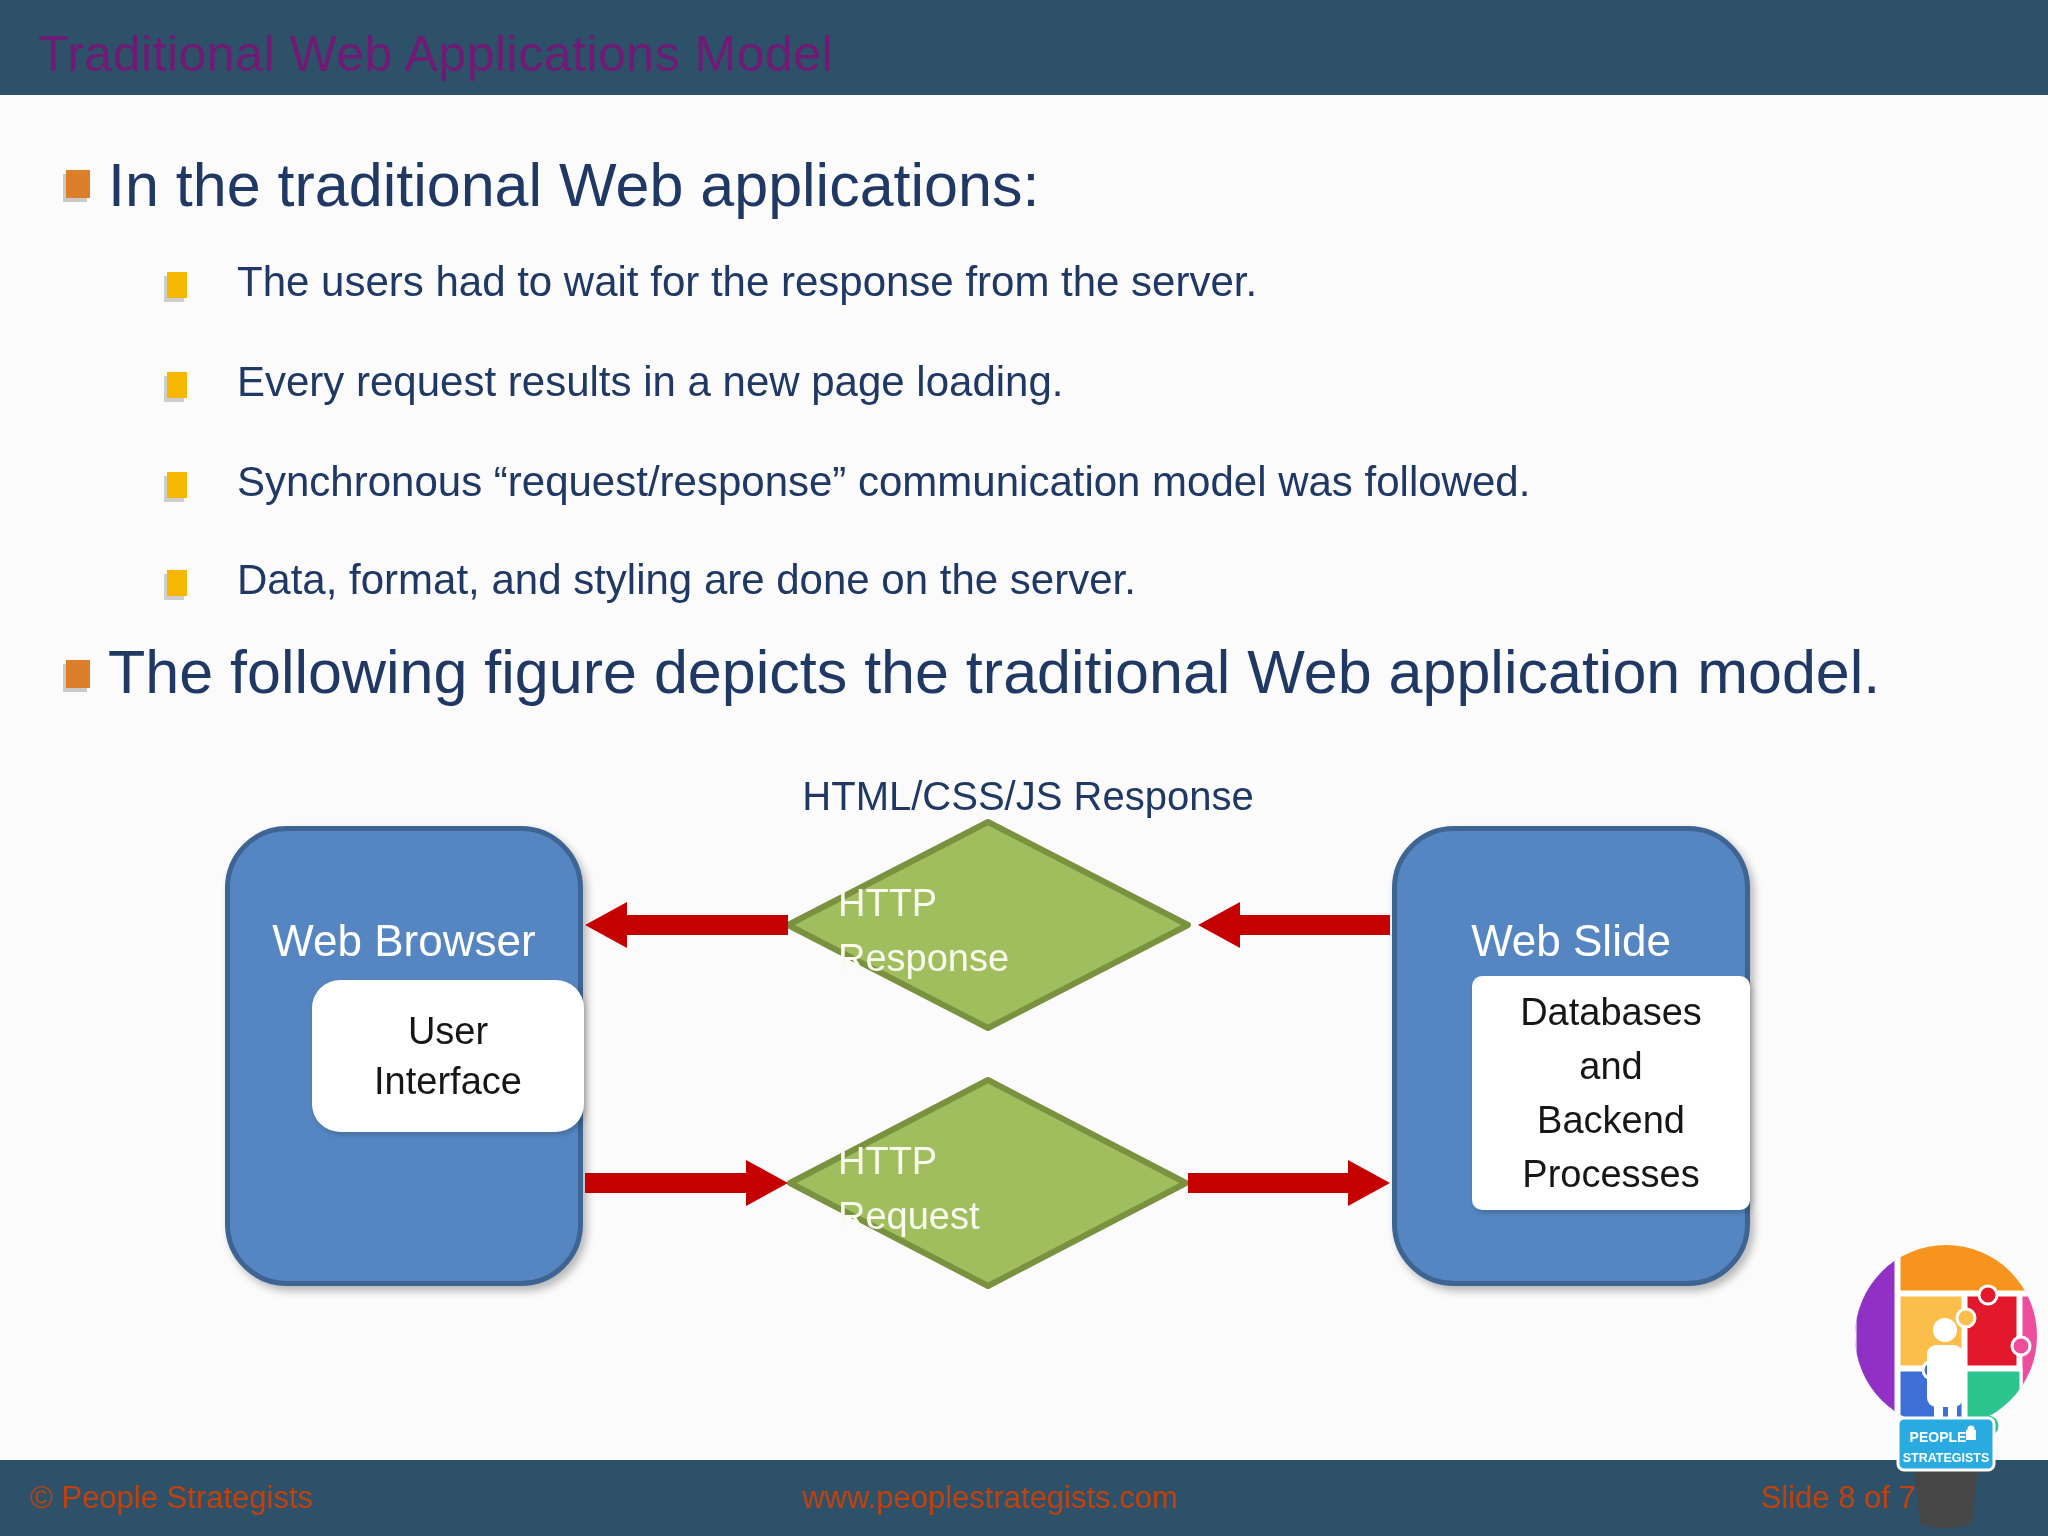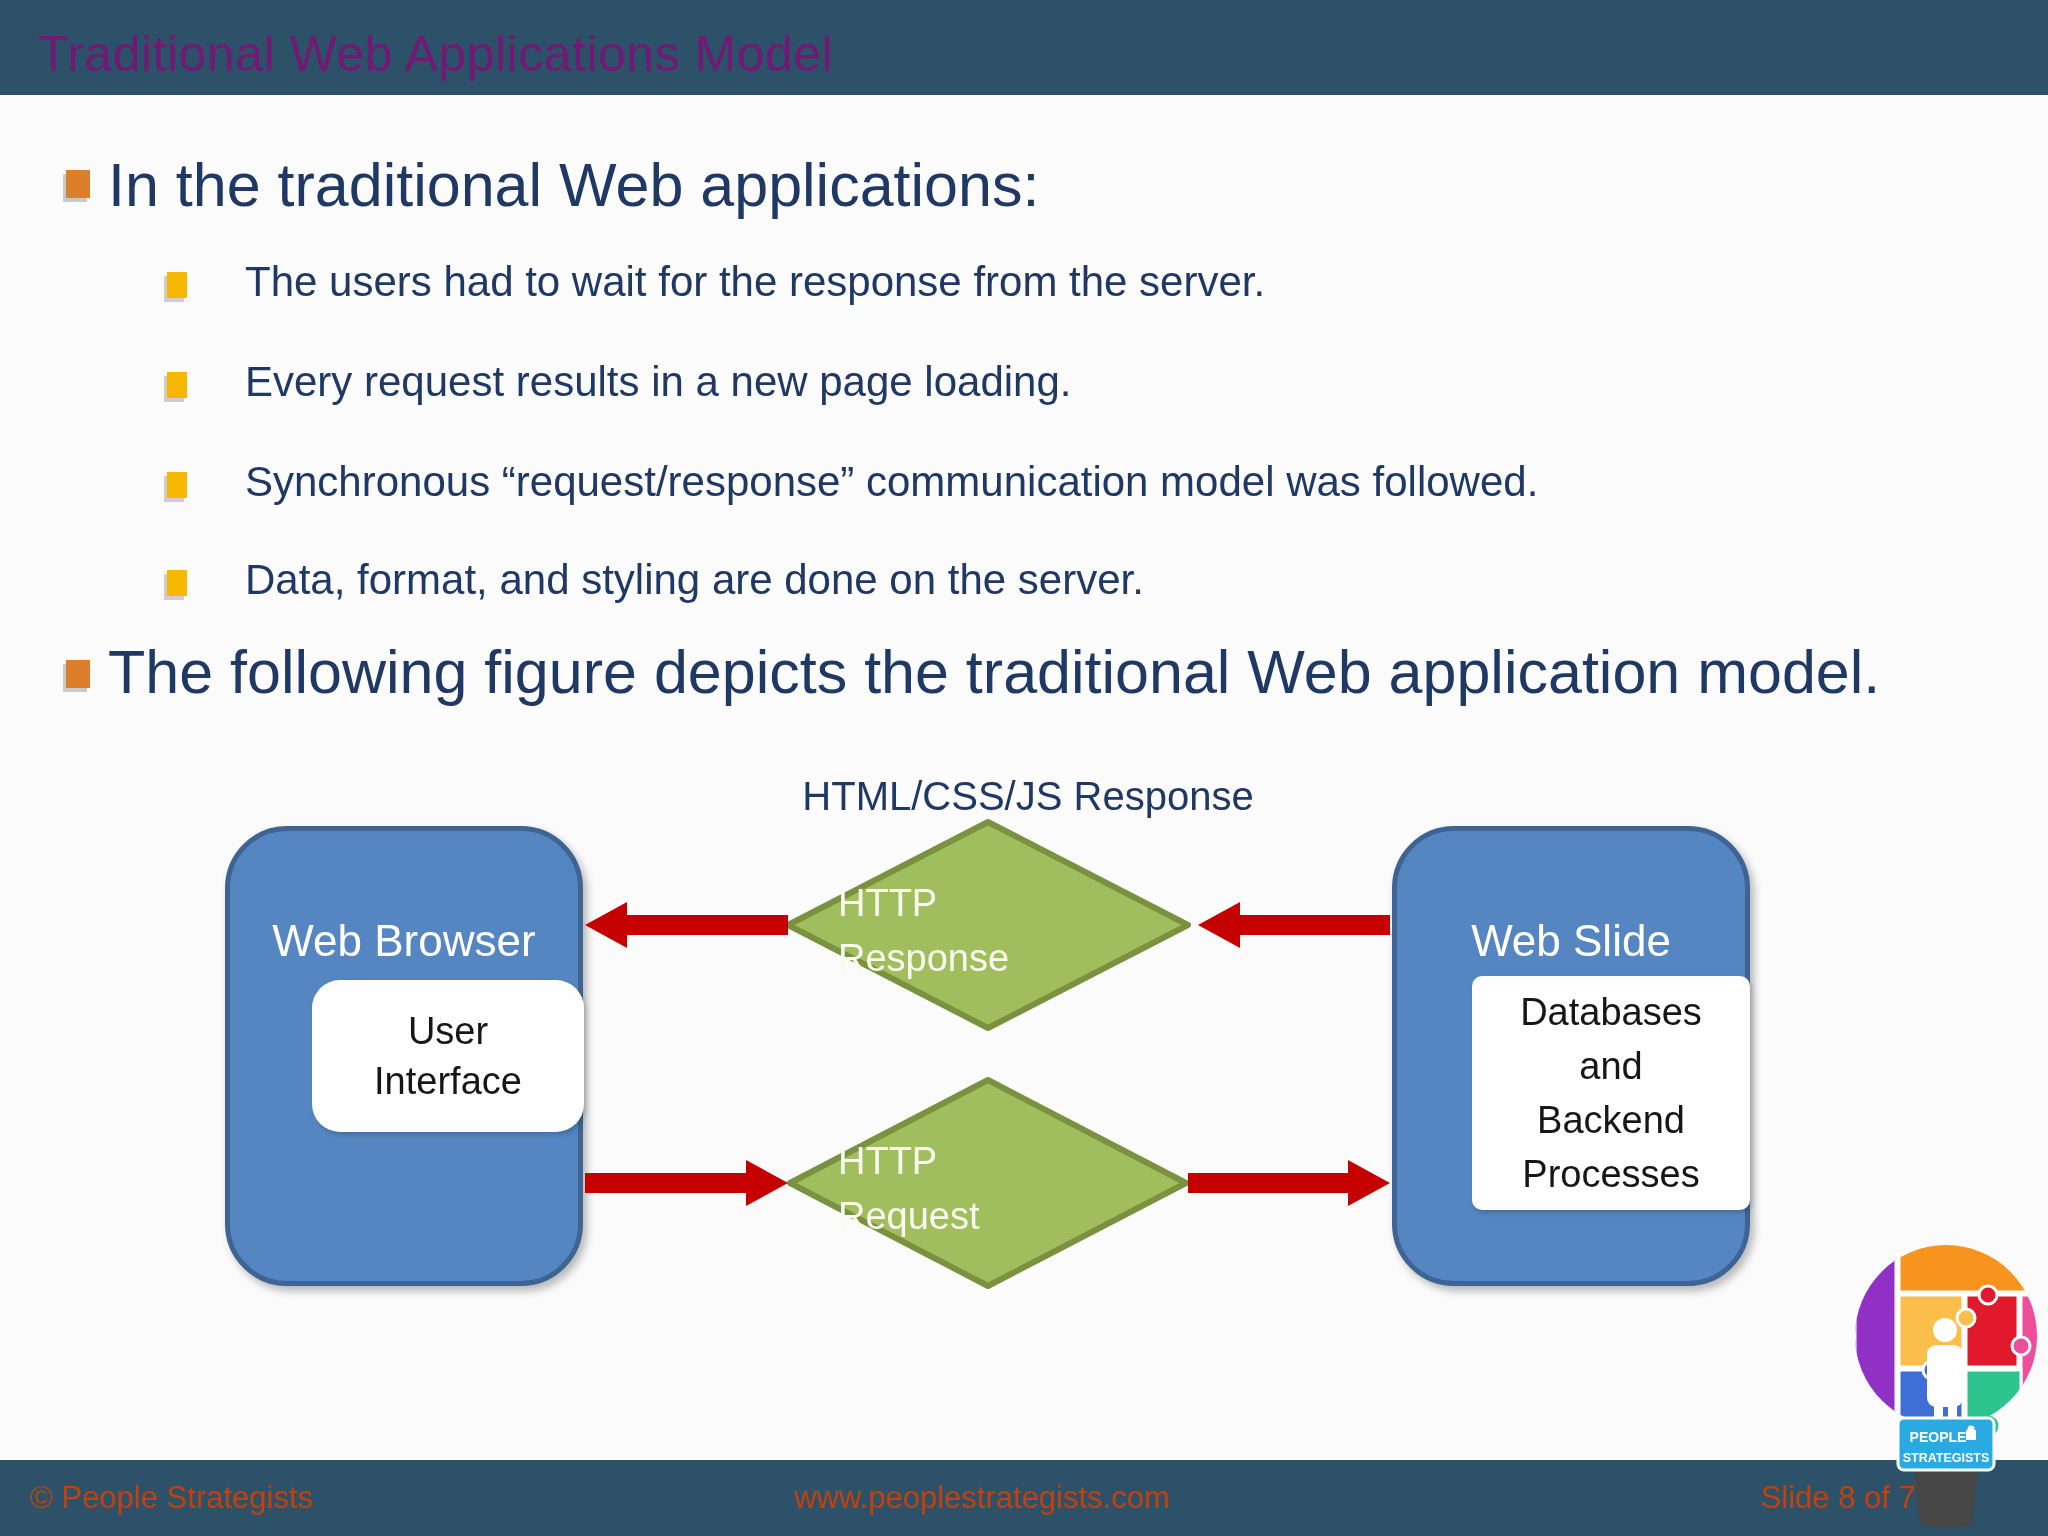--- a/index.html
+++ b/index.html
@@ -11,21 +11,21 @@
   .header-bar{position:absolute;left:0;top:0;width:2048px;height:95px;background:#2D5168;}
   .header-title{
     position:absolute;left:38px;top:0;height:107px;display:flex;align-items:center;
     color:#701a75;font-size:50px;font-weight:normal;letter-spacing:0.5px;
   }
   
   .navy{color:#1F3864;}
   .bullet-sq-1{position:absolute;width:24px;height:28px;background:#DC7E2A;box-shadow:-3px 4px 0 rgba(160,160,160,.55);}
   .bullet-sq-2{position:absolute;width:20px;height:26px;background:#F7B600;box-shadow:-3px 4px 0 rgba(170,170,170,.55);}
   .lvl1{position:absolute;left:108px;font-size:61px;line-height:60px;white-space:nowrap;}
-  .lvl2{position:absolute;left:237px;font-size:42px;line-height:54px;white-space:nowrap;margin-left:8px;}
+  .lvl2{position:absolute;left:237px;font-size:42px;line-height:54px;white-space:nowrap;}
   
   .diagram-label{
     position:absolute;left:778px;top:770px;width:500px;text-align:center;
     font-size:40px;line-height:52px;
   }
   .node-box{
     position:absolute;top:826px;width:358px;height:460px;box-sizing:border-box;
     background:#5586C2;border:5px solid #3D6493;border-radius:62px;
     box-shadow:4px 5px 9px rgba(0,0,0,0.28);z-index:1;
   }
@@ -50,21 +50,21 @@
   .diamond-label{
     position:absolute;left:838px;width:300px;color:#F8FBEE;
     font-size:38px;line-height:55px;white-space:pre-line;z-index:3;
   }
   .diamond-label.response{top:876px;}
   .diamond-label.request{top:1134px;}
   
   .footer-bar{position:absolute;left:0;top:1460px;width:2048px;height:76px;background:#2D5168;z-index:4;}
   .footer-text{position:absolute;top:1460px;height:76px;line-height:76px;color:#c2410c;font-size:31px;z-index:5;}
   .footer-left{left:30px;}
-  .footer-center{left:0;width:1964px;text-align:center;}
+  .footer-center{left:0;width:1964px;text-align:center;padding-left:8px;}
   .footer-right{right:115px;}
   .logo{position:absolute;left:1848px;top:1218px;width:196px;height:318px;z-index:6;}
 </style>
 </head>
 <body>
 
 <div class="slide">
 
   <div class="header-bar"></div>
   <div class="header-title">Traditional Web Applications Model</div>

